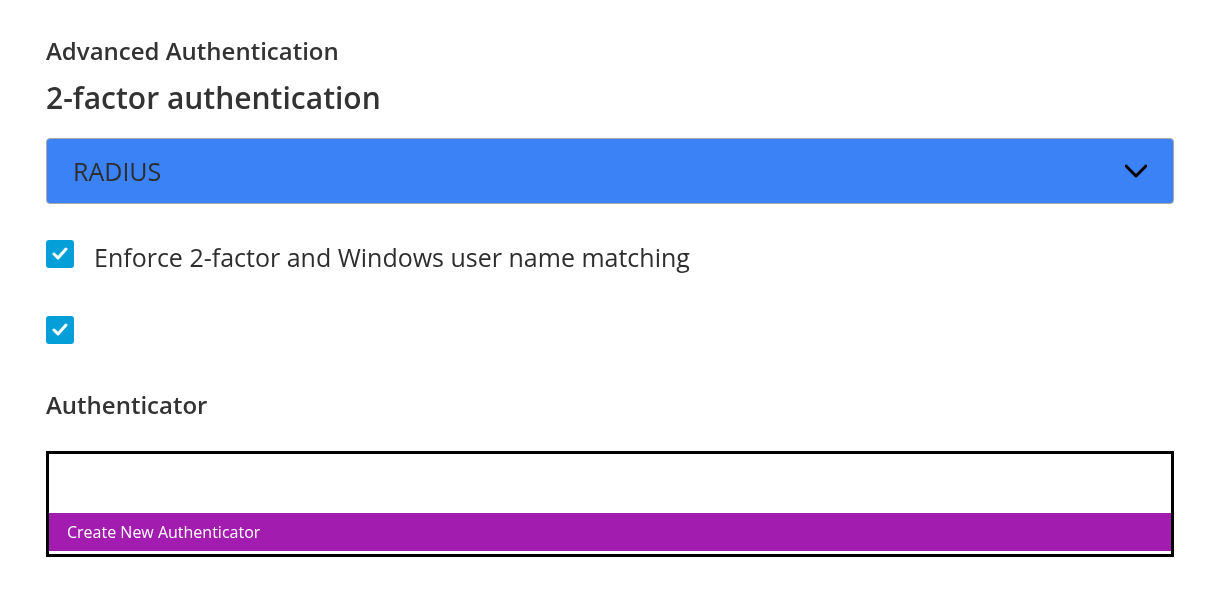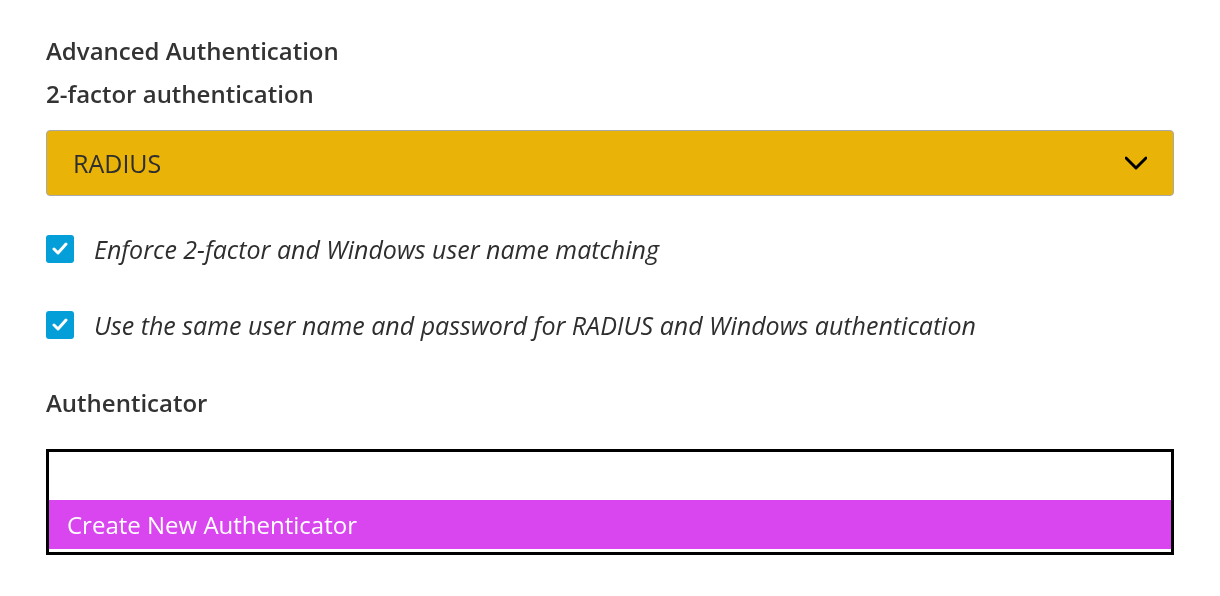--- a/index.html
+++ b/index.html
@@ -15,21 +15,21 @@
       width: 1220px;
     }
     .section-heading {
       font-size: 24px;
       font-weight: 600;
       color: #333333;
       margin-bottom: 10px;
       margin-top: 16px;
     }
     .sub-heading {
-      font-size: 24px;
+      font-size: 30px;
       font-weight: 600;
       color: #333333;
       margin-bottom: 20px;
     }
     .label-heading {
       font-size: 24px;
       font-weight: 600;
       color: #333333;
       margin-top: 44px;
       margin-bottom: 30px;
@@ -42,43 +42,42 @@
     .select-box {
       width: 100%;
       height: 66px;
       border: 1px solid #a9a9a9;
       border-radius: 4px;
       display: flex;
       align-items: center;
       justify-content: space-between;
       padding: 0 26px;
       cursor: pointer;
-      background: #eab308;
+      background: #3b82f6;
     }
     .select-value {
       font-size: 25px;
       color: #2e2e2e;
       font-weight: 400;
     }
     .chevron-icon {
       width: 22px;
       height: 22px;
       display: flex;
       align-items: center;
       justify-content: center;
     }
     .chevron-icon svg {
       width: 22px;
       height: 14px;
     }
     .checkbox-row {
       display: flex;
-      align-items: center;
+      align-items: flex-start;
       margin-bottom: 42px;
-      font-style: italic;
     }
     .checkbox {
       width: 28px;
       height: 28px;
       background: #049fd9;
       border-radius: 3px;
       display: flex;
       align-items: center;
       justify-content: center;
       cursor: pointer;
@@ -99,23 +98,23 @@
       border: 3px solid #000000;
       background: #ffffff;
       height: 106px;
       display: flex;
       flex-direction: column;
       justify-content: flex-end;
       cursor: pointer;
       position: relative;
     }
     .dropdown-option-highlighted {
-      background: #d946ef;
+      background: #a21caf;
       color: #ffffff;
-      font-size: 24px;
+      font-size: 16px;
       padding: 8px 18px;
       font-weight: 400;
       margin-bottom: 3px;
     }
   </style>
 </head>
 <body>
 
 <h2 class="section-heading">Advanced Authentication</h2>
 <h3 class="sub-heading">2-factor authentication</h3>
@@ -139,20 +138,19 @@
   </div>
   <span class="checkbox-label">Enforce 2-factor and Windows user name matching</span>
 </div>
 
 <div class="checkbox-row">
   <div class="checkbox">
     <svg viewBox="0 0 16 14">
       <path d="M2 7 L6 11 L14 2" stroke="#ffffff" stroke-width="3" fill="none" stroke-linecap="round" stroke-linejoin="round"></path>
     </svg>
   </div>
-  <span class="checkbox-label">Use the same user name and password for RADIUS and Windows authentication</span>
 </div>
 
 <h3 class="label-heading">Authenticator</h3>
 
 <div class="authenticator-select">
   <div class="dropdown-option-highlighted">Create New Authenticator</div>
 </div>
 
 </body></html>

